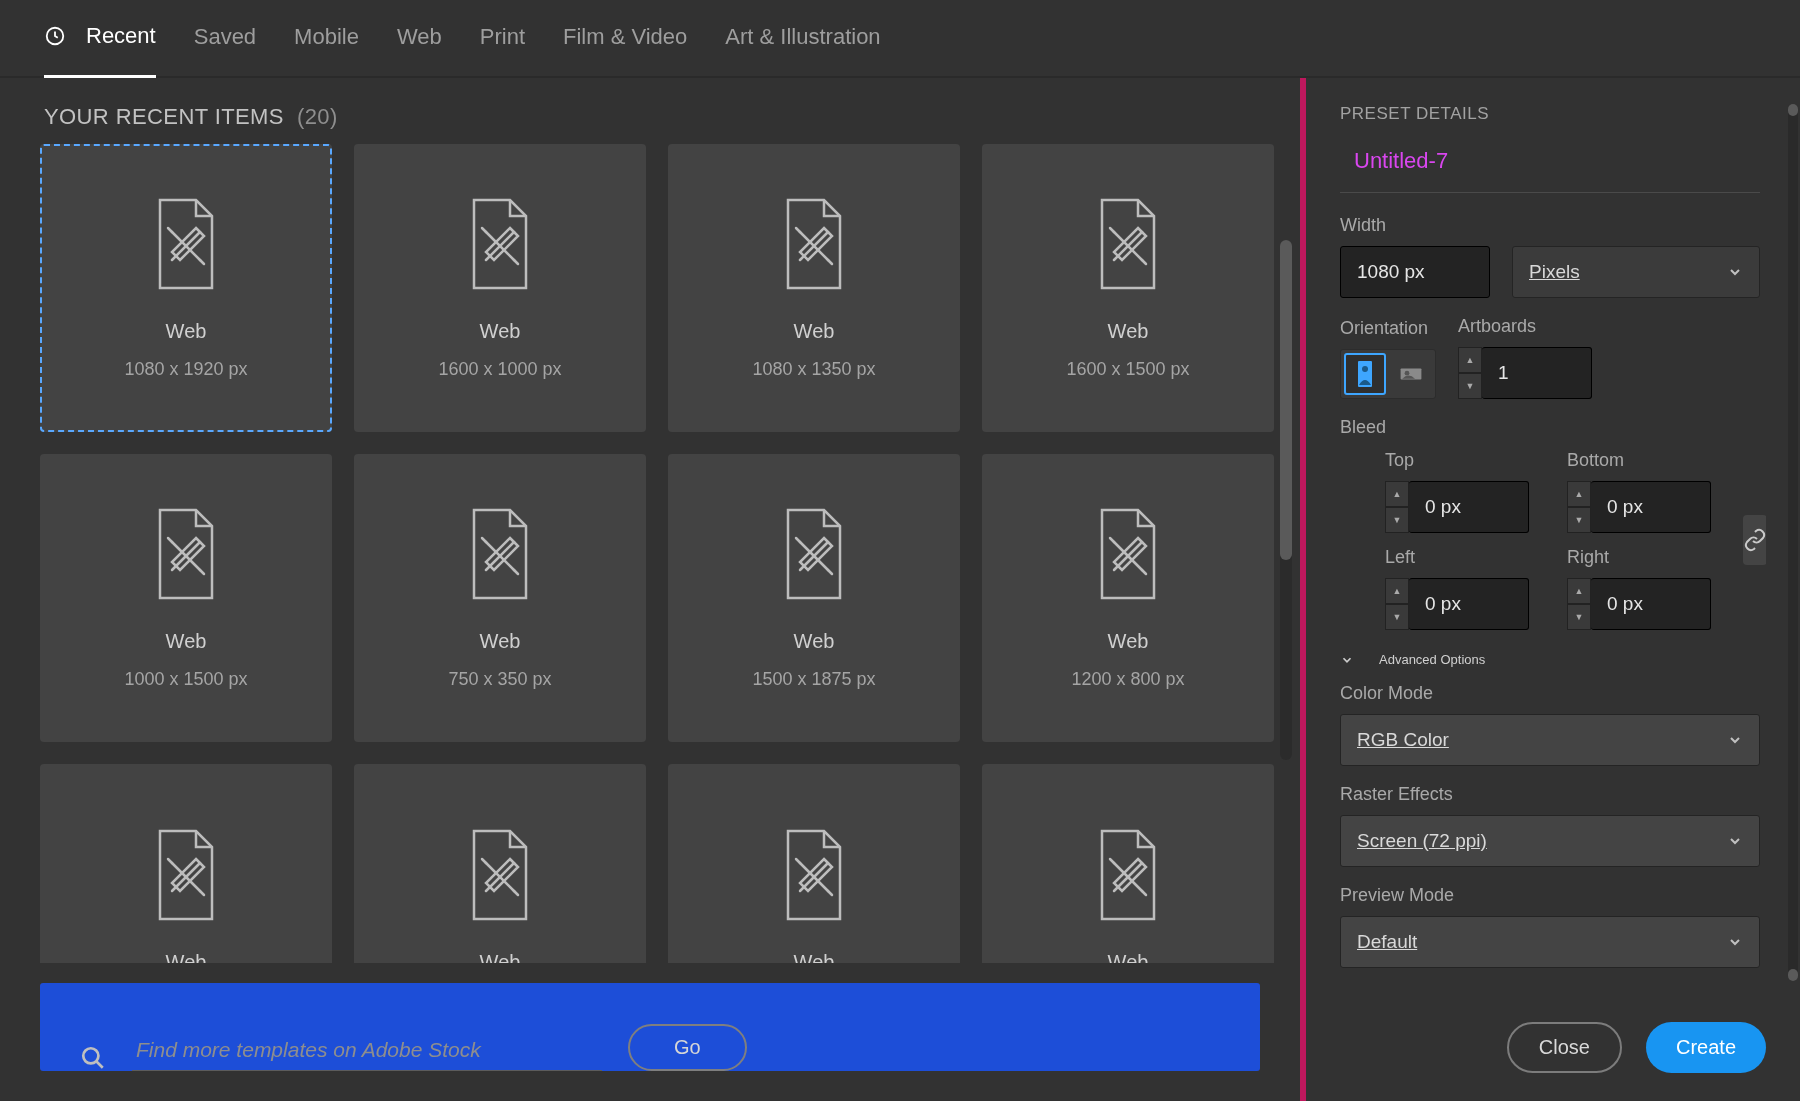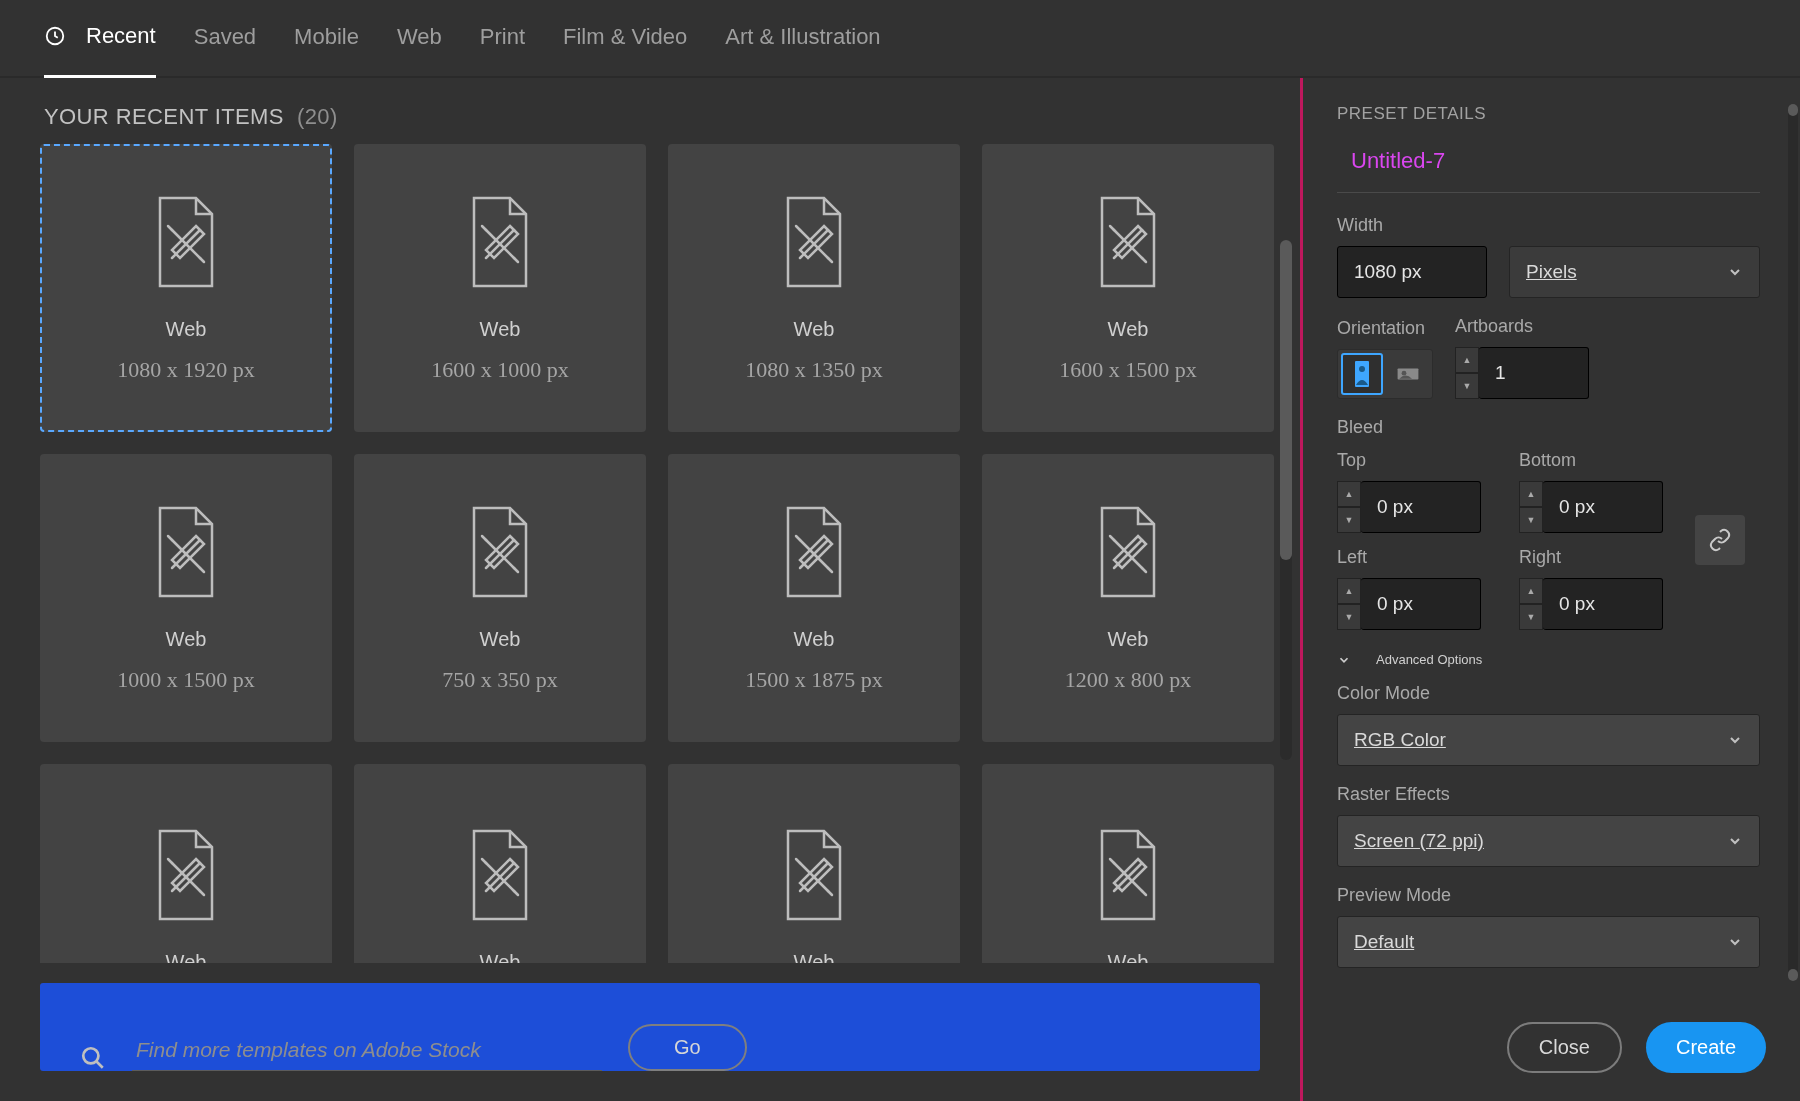--- a/index.html
+++ b/index.html
@@ -8,35 +8,35 @@
 
   
   .tabbar { display:flex; align-items:center; gap:38px; padding:0 44px; height:78px; border-bottom:2px solid #2a2a2a; background:#323232; }
   .tab { color:#9e9e9e; font-size:22px; padding:24px 0 26px 0; cursor:pointer; display:flex; align-items:center; gap:20px;}
   .tab.active { color:#fff; border-bottom:3px solid #fff; font-weight:500;}
   .clock-icon{width:22px;height:22px;}
 
   
   .main { flex:1; display:flex; min-height:0;}
   .left { flex:1; display:flex; flex-direction:column; min-width:0; position:relative;}
-  .right { width:500px; background:#323232; display:flex; flex-direction:column; padding:26px 34px 0 34px; position:relative; border-left:3px solid #be185d;}
+  .right { width:500px; background:#323232; display:flex; flex-direction:column; padding:26px 34px 0 34px; position:relative; border-left:6px solid #be185d;}
   .right-scroll{overflow-y:auto; flex:1; padding-right:6px;}
 
   
   .recent-header{ padding:26px 44px 10px 44px; color:#c2c2c2; font-size:22px; letter-spacing:0.4px; }
   .count{ color:#8e8e8e; }
 
   
   .grid-wrap{ flex:1; overflow:hidden; padding:4px 28px 0 40px; position:relative;}
   .grid { display:grid; grid-template-columns:repeat(4, 292px); gap:22px; }
   .card { background:#434343; height:288px; border-radius:4px; display:flex; flex-direction:column; align-items:center; justify-content:center; gap:16px; cursor:pointer; position:relative;}
   .card.selected{ outline:2px dashed #59a8ff; outline-offset:-2px;}
   .doc-icon{ width:80px; height:96px; }
   .card-title{ color:#d0d0d0; font-size:20px; margin-top:12px;}
-  .card-sub{ color:#a5a5a5; font-size:22px;font-family:Liberation Serif, serif;}
+  .card-sub{ color:#a5a5a5; font-size:18px;}
 
   
   .vscroll{ position:absolute; top:100px; right:8px; width:12px; height:520px; background:#2b2b2b; border-radius:6px;}
   .vthumb{ position:absolute; top:0; left:0; width:12px; height:320px; background:#5a5a5a; border-radius:6px;}
 
   
   .search-bar{ margin:20px 40px 30px 40px; background:#1d4ed8; height:88px; display:flex; align-items:flex-end; padding:0 40px; gap:26px; border-radius:3px;}
   .search-icon{width:26px;height:26px;color:#bfbfbf;}
   .search-input{ flex:0 0 470px; background:transparent; border:none; border-bottom:1px solid #5c5c5c; color:#ccc; font-size:21px; padding:8px 4px; font-style:italic; outline:none;}
   .search-input::placeholder{ color:#8e8e8e; font-style:italic;}
@@ -57,21 +57,21 @@
   .orient-group{ display:flex; gap:6px; border:1px solid #2c2c2c; padding:4px; border-radius:3px; background:#3a3a3a;}
   .orient-btn{ width:40px; height:40px; display:flex; align-items:center; justify-content:center; border-radius:2px; cursor:pointer;}
   .orient-btn.active{ background:#2f2f2f; outline:2px solid #3ea6ff; outline-offset:-1px;}
   .orient-btn svg{width:24px;height:30px;}
 
   .stepper{ display:flex; flex-direction:column; width:24px; background:#3a3a3a;}
   .step{ height:26px; display:flex; align-items:center; justify-content:center; cursor:pointer; color:#aaa; font-size:9px; border:1px solid #222;}
   .input-with-stepper{display:flex; height:52px;}
   .input-with-stepper .txt-input{border-left:none;}
 
-  .bleed-grid{ display:grid; grid-template-columns:160px 160px; column-gap:22px; row-gap:14px;}
+  .bleed-grid{ display:grid; grid-template-columns:160px 160px; column-gap:22px; row-gap:14px;margin-left:45px;}
 
   .link-btn{ width:50px; height:50px; background:#444; border-radius:4px; display:flex; align-items:center; justify-content:center; cursor:pointer; align-self:center; margin-left:16px;}
   .link-icon{width:24px;height:24px;color:#c9c9c9;}
 
   .disclosure{ display:flex; align-items:center; gap:25px; color:#d0d0d0; font-size:13px; margin:22px 0 16px 0; cursor:pointer;}
   .disc-chev{width:14px;height:14px;color:#ccc; transform:rotate(0deg);}
 
   
   .footer{ position:absolute; bottom:0; right:0; left:0; padding:18px 34px 28px 34px; display:flex; justify-content:flex-end; gap:24px; background:#323232;}
   .btn{ font-size:20px; padding:12px 30px; border-radius:26px; cursor:pointer; border:none;}

